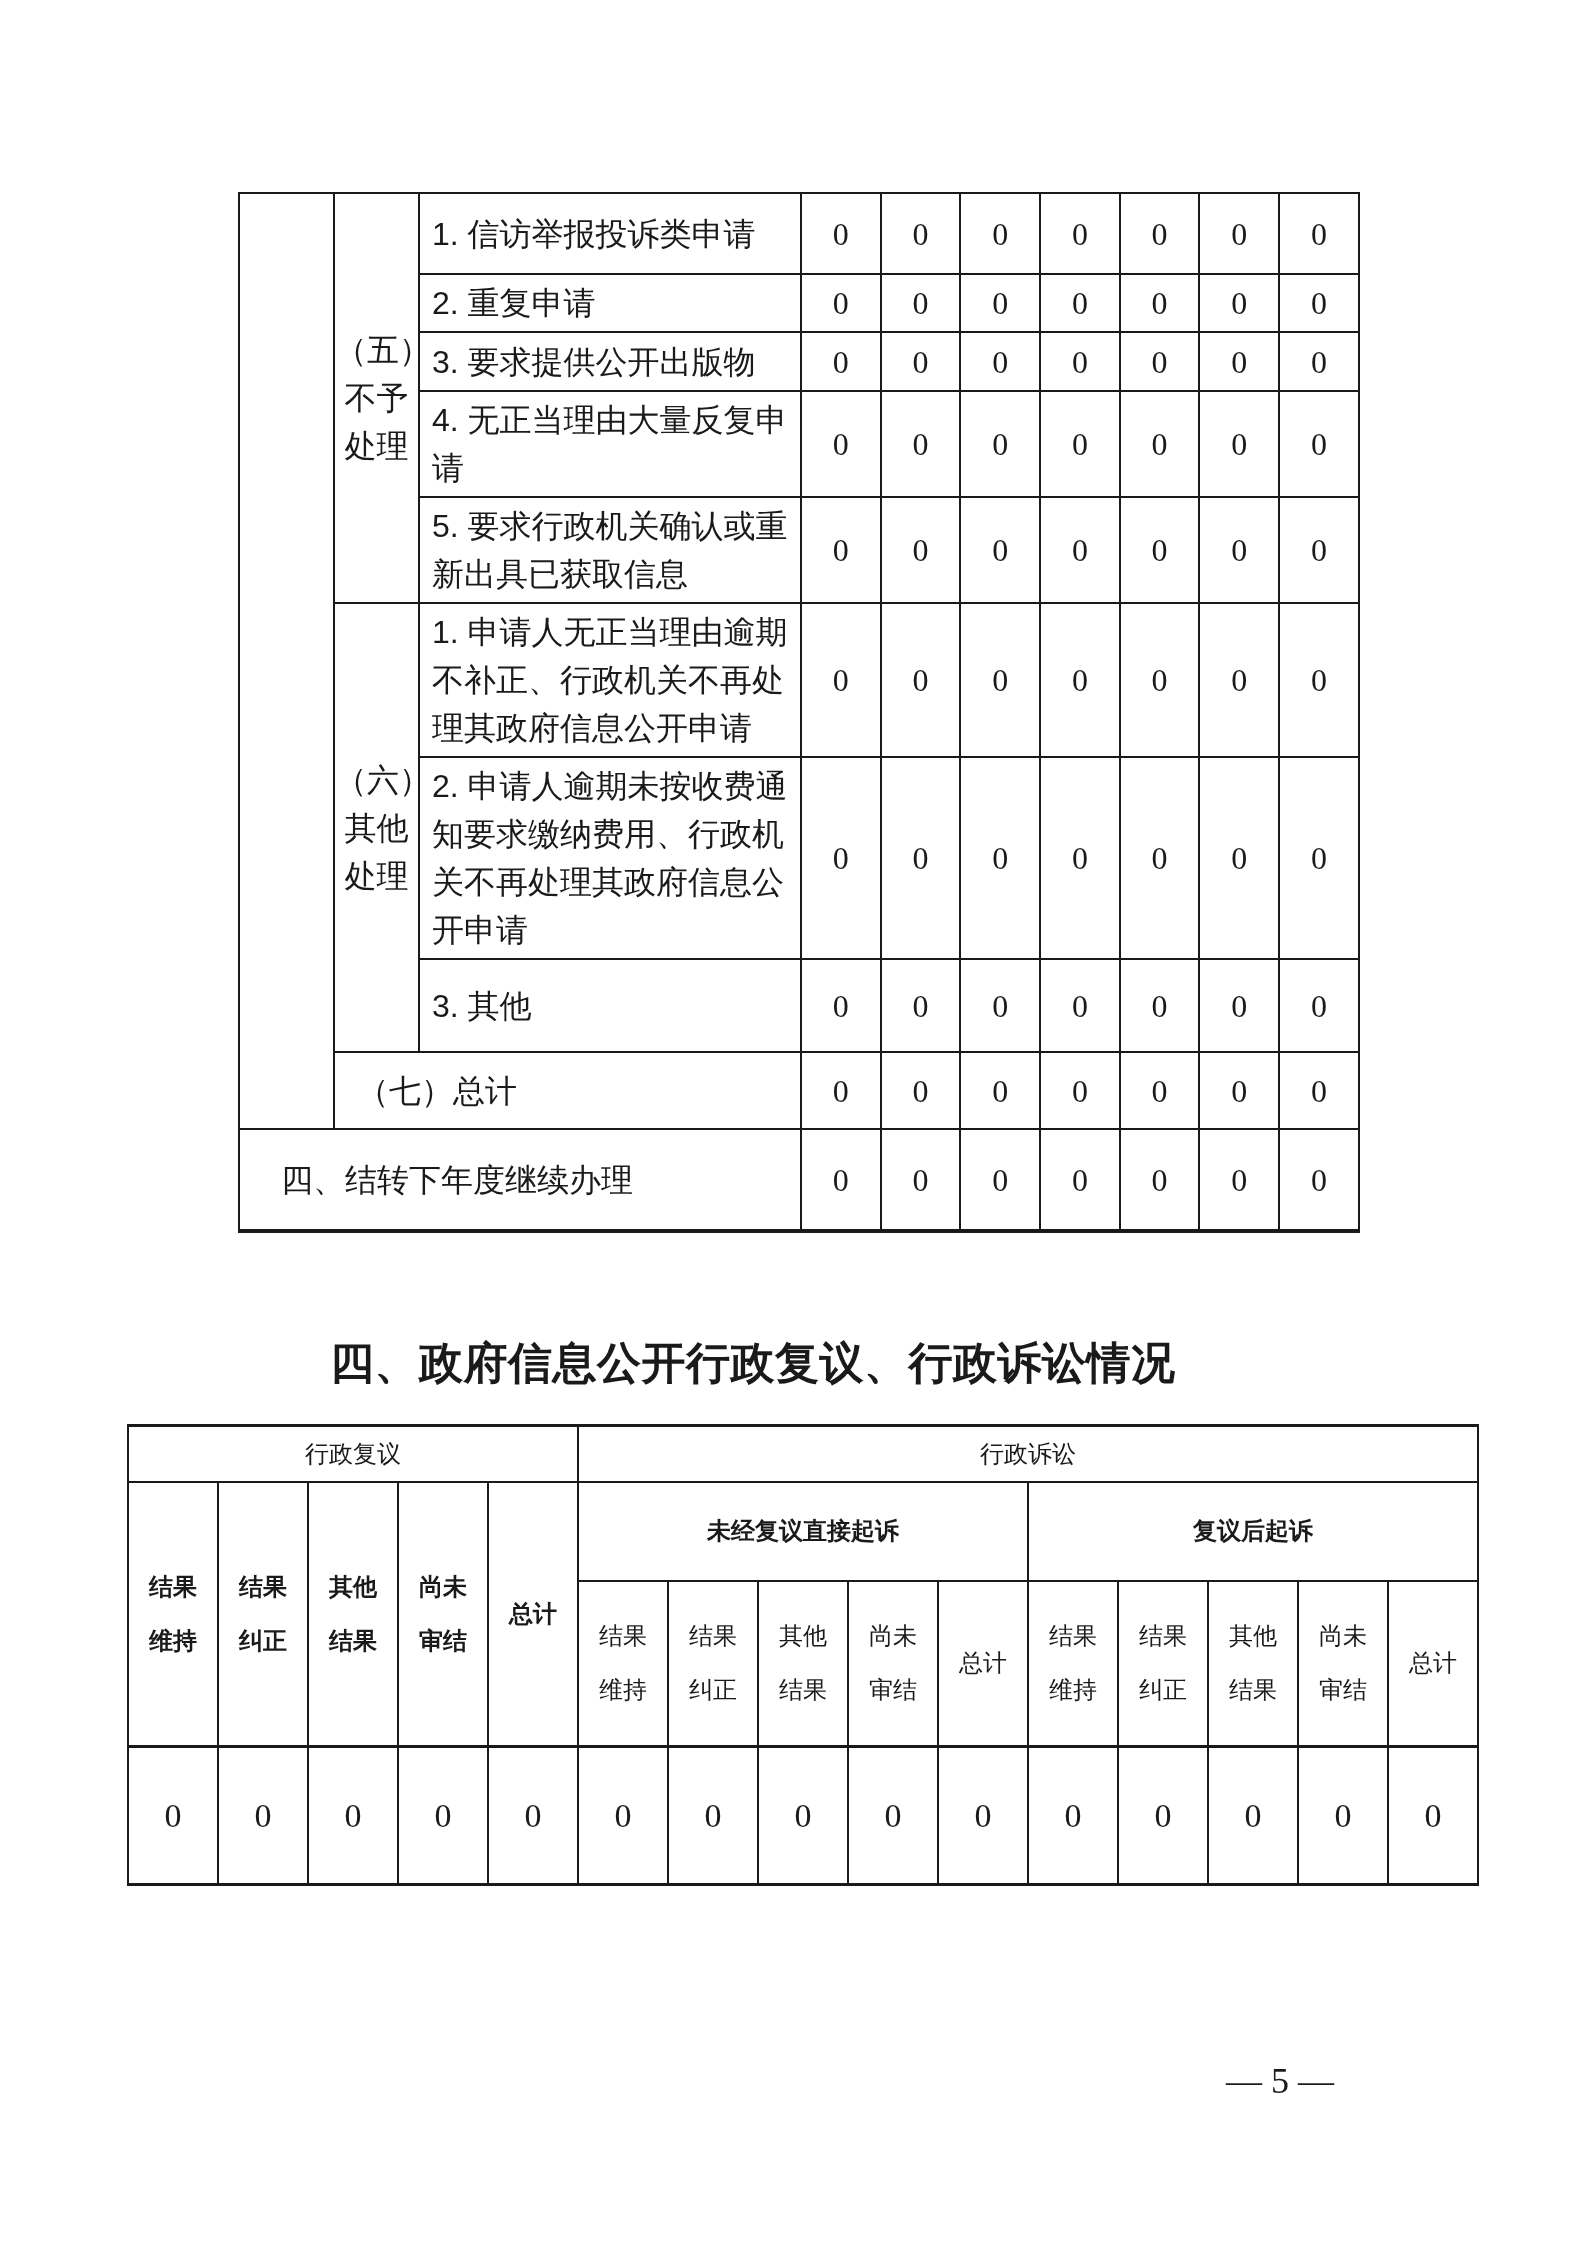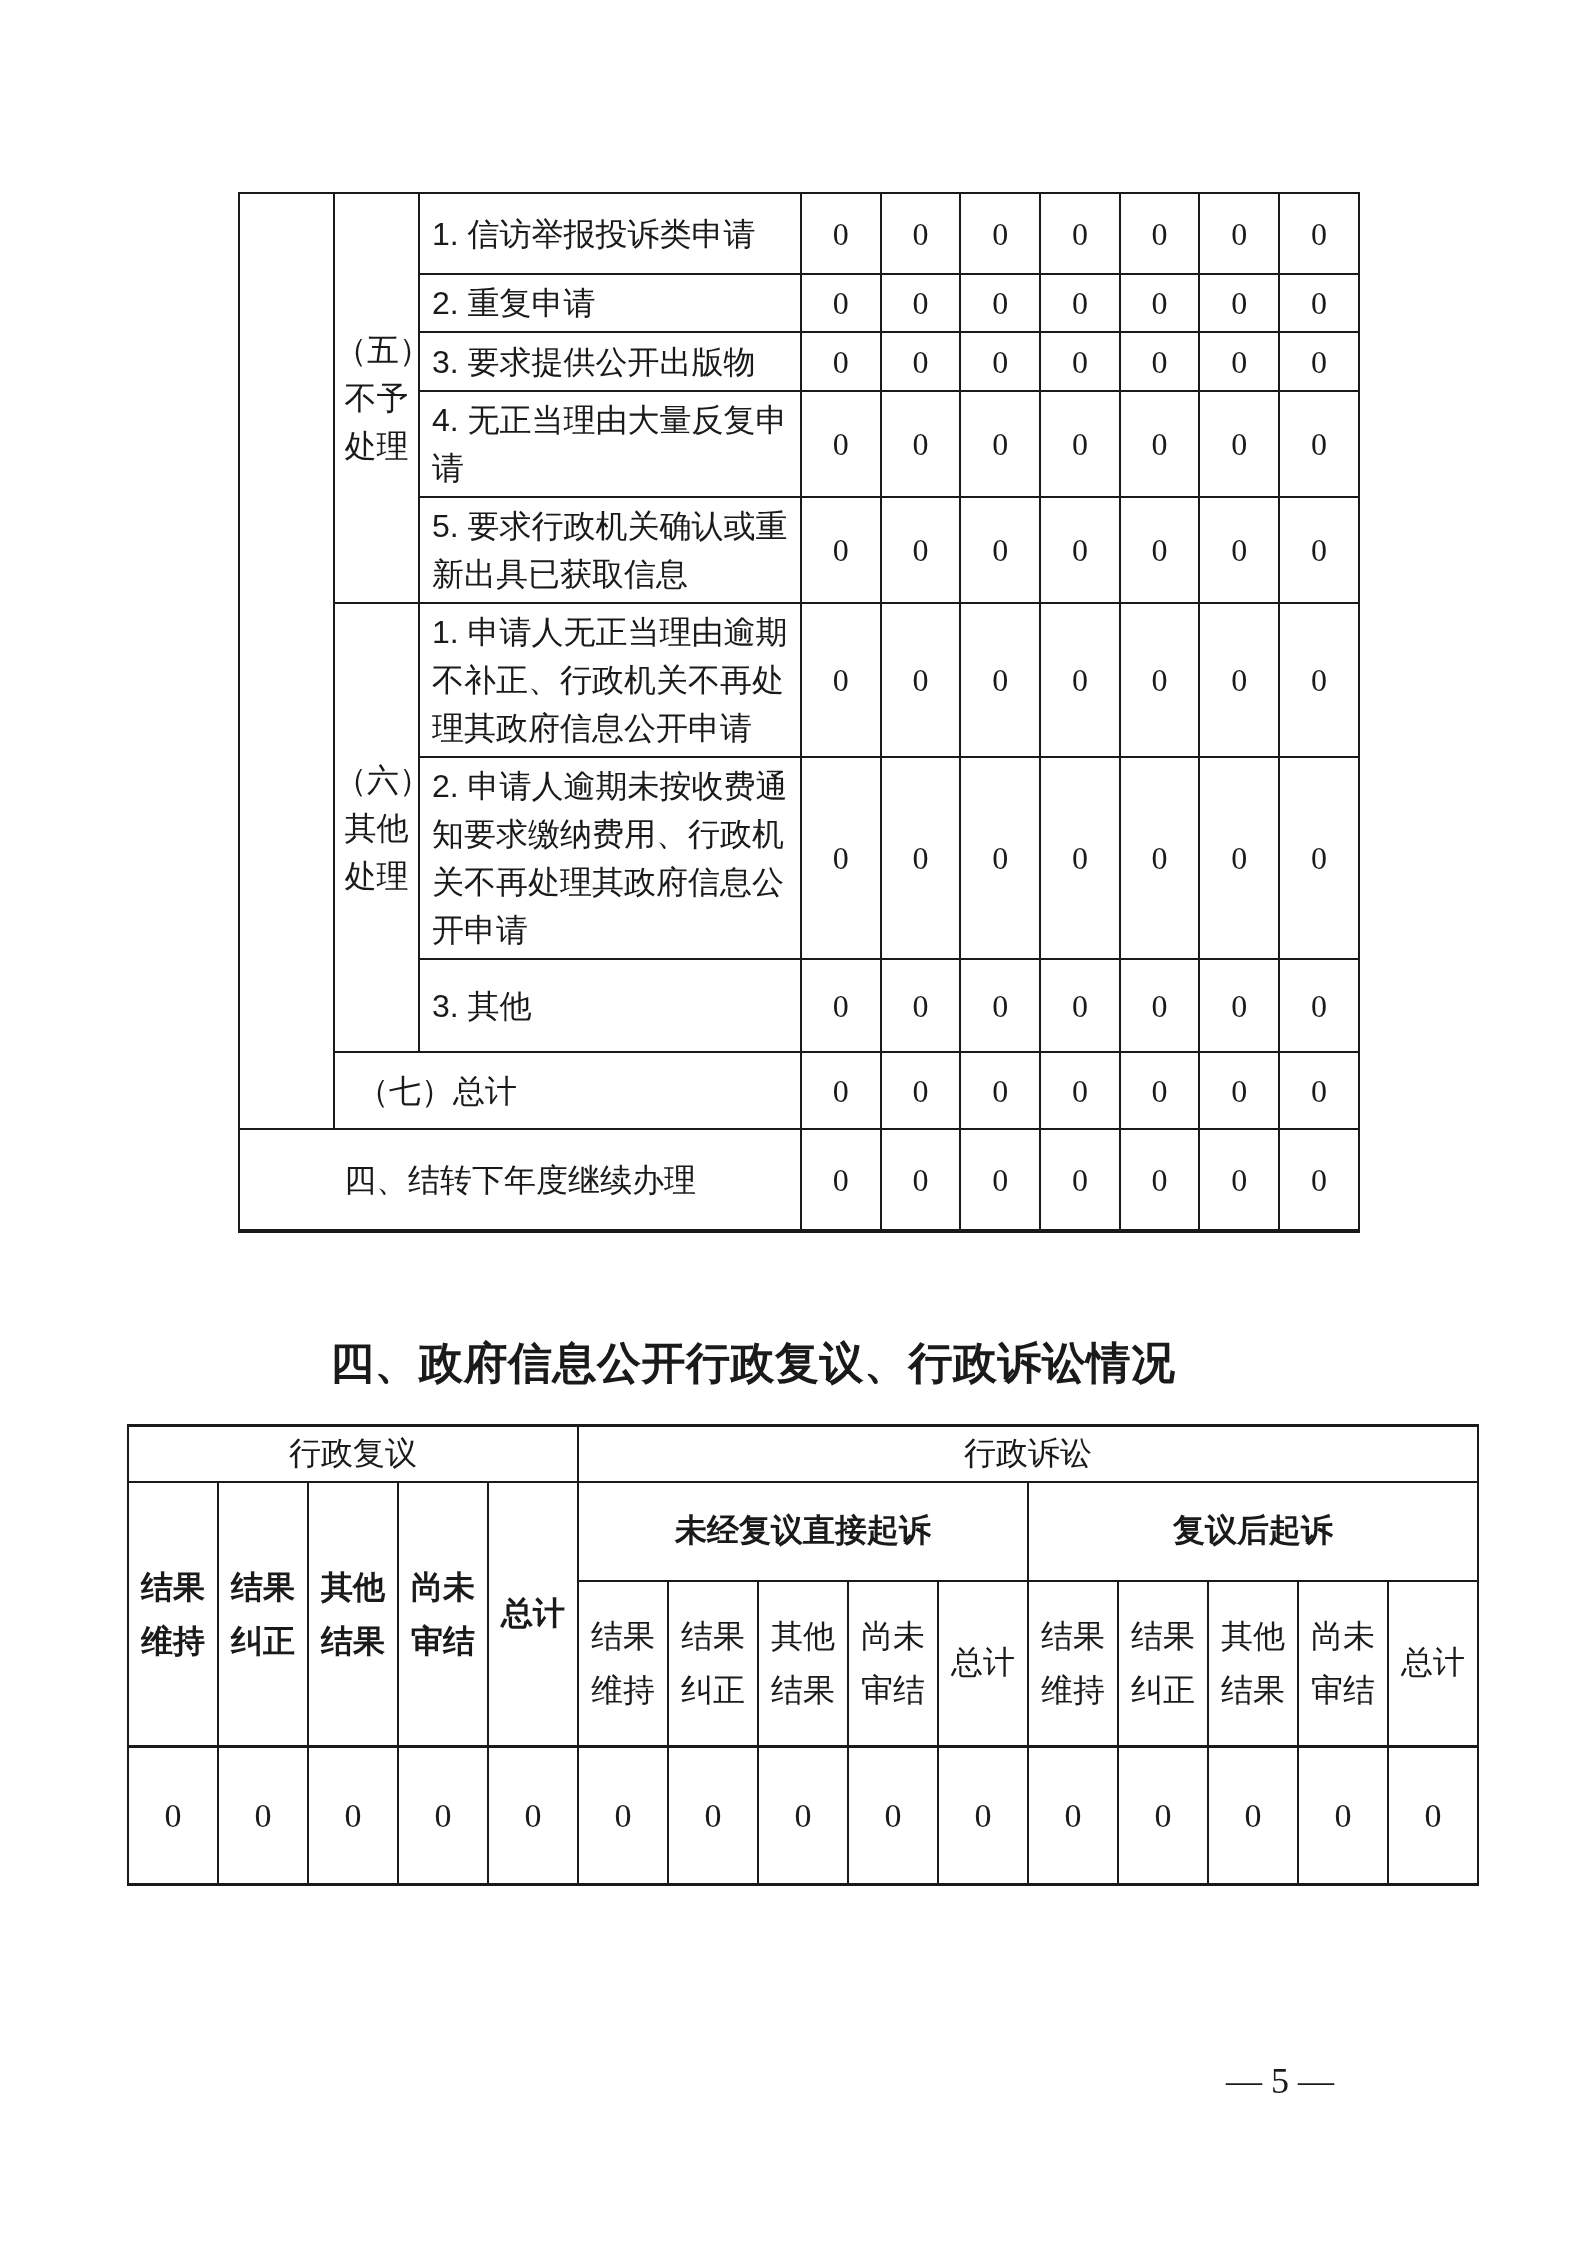--- a/index.html
+++ b/index.html
@@ -36,21 +36,22 @@
   }
   td.c-item {
     text-align: left;
     padding: 4px 10px 4px 12px;
   }
   td.c-total {
     text-align: left;
     padding-left: 22px;
   }
   td.c-carry {
-    text-align: center;
+    text-align: left;
+    padding-left: 41px;
   }
   td.c-val {
     text-align: center;
     font-family: "Liberation Serif", serif;
     font-size: 34px;
   }
 
   
   tr.r1  { height: 81px; }
   tr.r2  { height: 56px; }
@@ -78,21 +79,21 @@
     position: absolute;
     left: 127px; top: 1424px;
     width: 1350px;
     border-collapse: collapse;
     table-layout: fixed;
   }
   table.t2 td {
     border: 2px solid #1a1a1a;
     vertical-align: middle;
     text-align: center;
-    font-size: 32px;
+    font-size: 24px;
   }
   table.t2 tr.gr td { border-top-width: 3px; height: 56px; }
   table.t2 tr.sg td { height: 99px; font-weight: bold; }
   table.t2 tr.ch td { height: 166px; }
   table.t2 tr.dv td {
     border-top-width: 3px;
     border-bottom-width: 3px;
     height: 138px;
   }
   table.t2 td.two-line {

